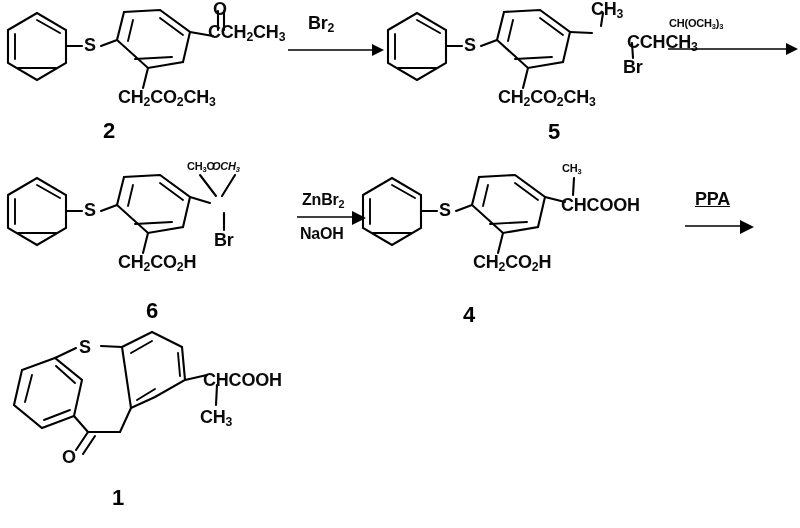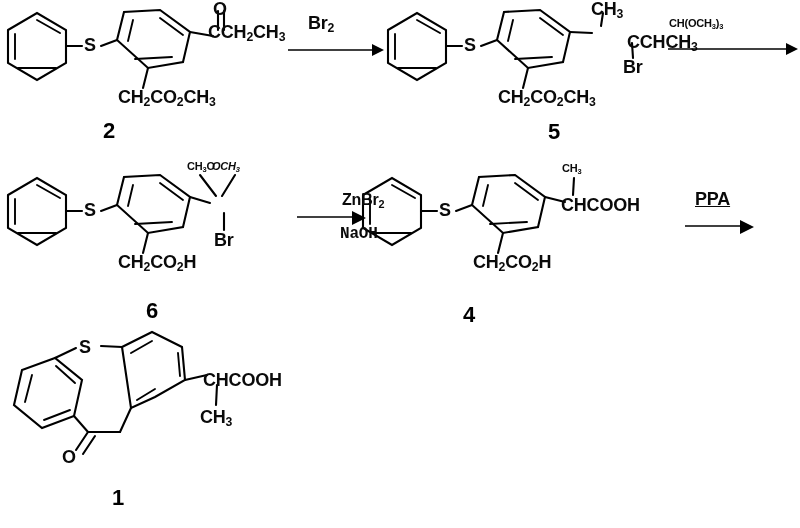--- a/index.html
+++ b/index.html
@@ -16,21 +16,21 @@
     position:absolute;
     font-family:"Liberation Sans", sans-serif;
     font-weight:bold;
     color:#0a0a0a;
     white-space:nowrap;
     line-height:1;
     letter-spacing:-0.2px;
   }
   .f18{font-size:18px;}
   .f17{font-size:11px;}
-  .f16{font-size:16px;margin-left:40px;}
+  .f16{font-size:16px;}
   .sub{font-size:0.68em;vertical-align:-0.28em;}
   .num{
     position:absolute;font-weight:bold;font-size:22px;
     font-family:"Liberation Sans", sans-serif;color:#000;
   }
   svg{display:block;}
   .bond{stroke:#000;stroke-width:2.1;fill:none;stroke-linecap:round;}
   .bond-in{stroke:#000;stroke-width:1.9;fill:none;stroke-linecap:round;}
   .arrowline{stroke:#000;stroke-width:1.7;fill:none;}
 </style>
@@ -193,21 +193,21 @@
   </div>
   <div class="num" style="left:146px;top:298px;">6</div>
 
   <div class="ctext f16" style="left:302px;top:192px;">
     <span>ZnBr</span><span class="sub">2</span>
   </div>
   <svg class="abs" style="left:296px;top:210px;" width="72" height="18">
     <line class="arrowline" x1="1" y1="7" x2="58" y2="7"></line>
     <polygon points="56,1 70,8 56,15" fill="#000"></polygon>
   </svg>
-  <div class="ctext f16" style="left:300px;top:226px;font-family:Liberation Mono, monospace;">NaOH</div>
+  <div class="ctext f16" style="left:300px;top:226px;">NaOH</div>
 
   <div class="ctext f18" style="left:439px;top:201px;">S</div>
   <div class="ctext f17" style="left:562px;top:163px;">
     <span>CH</span><span class="sub">3</span>
   </div>
   <div class="ctext f18" style="left:561px;top:196px;">CHCOOH</div>
   <div class="ctext f18" style="left:473px;top:253px;">
     <span>CH</span><span class="sub">2</span><span>CO</span><span class="sub">2</span><span>H</span>
   </div>
   <div class="num" style="left:463px;top:302px;">4</div>

